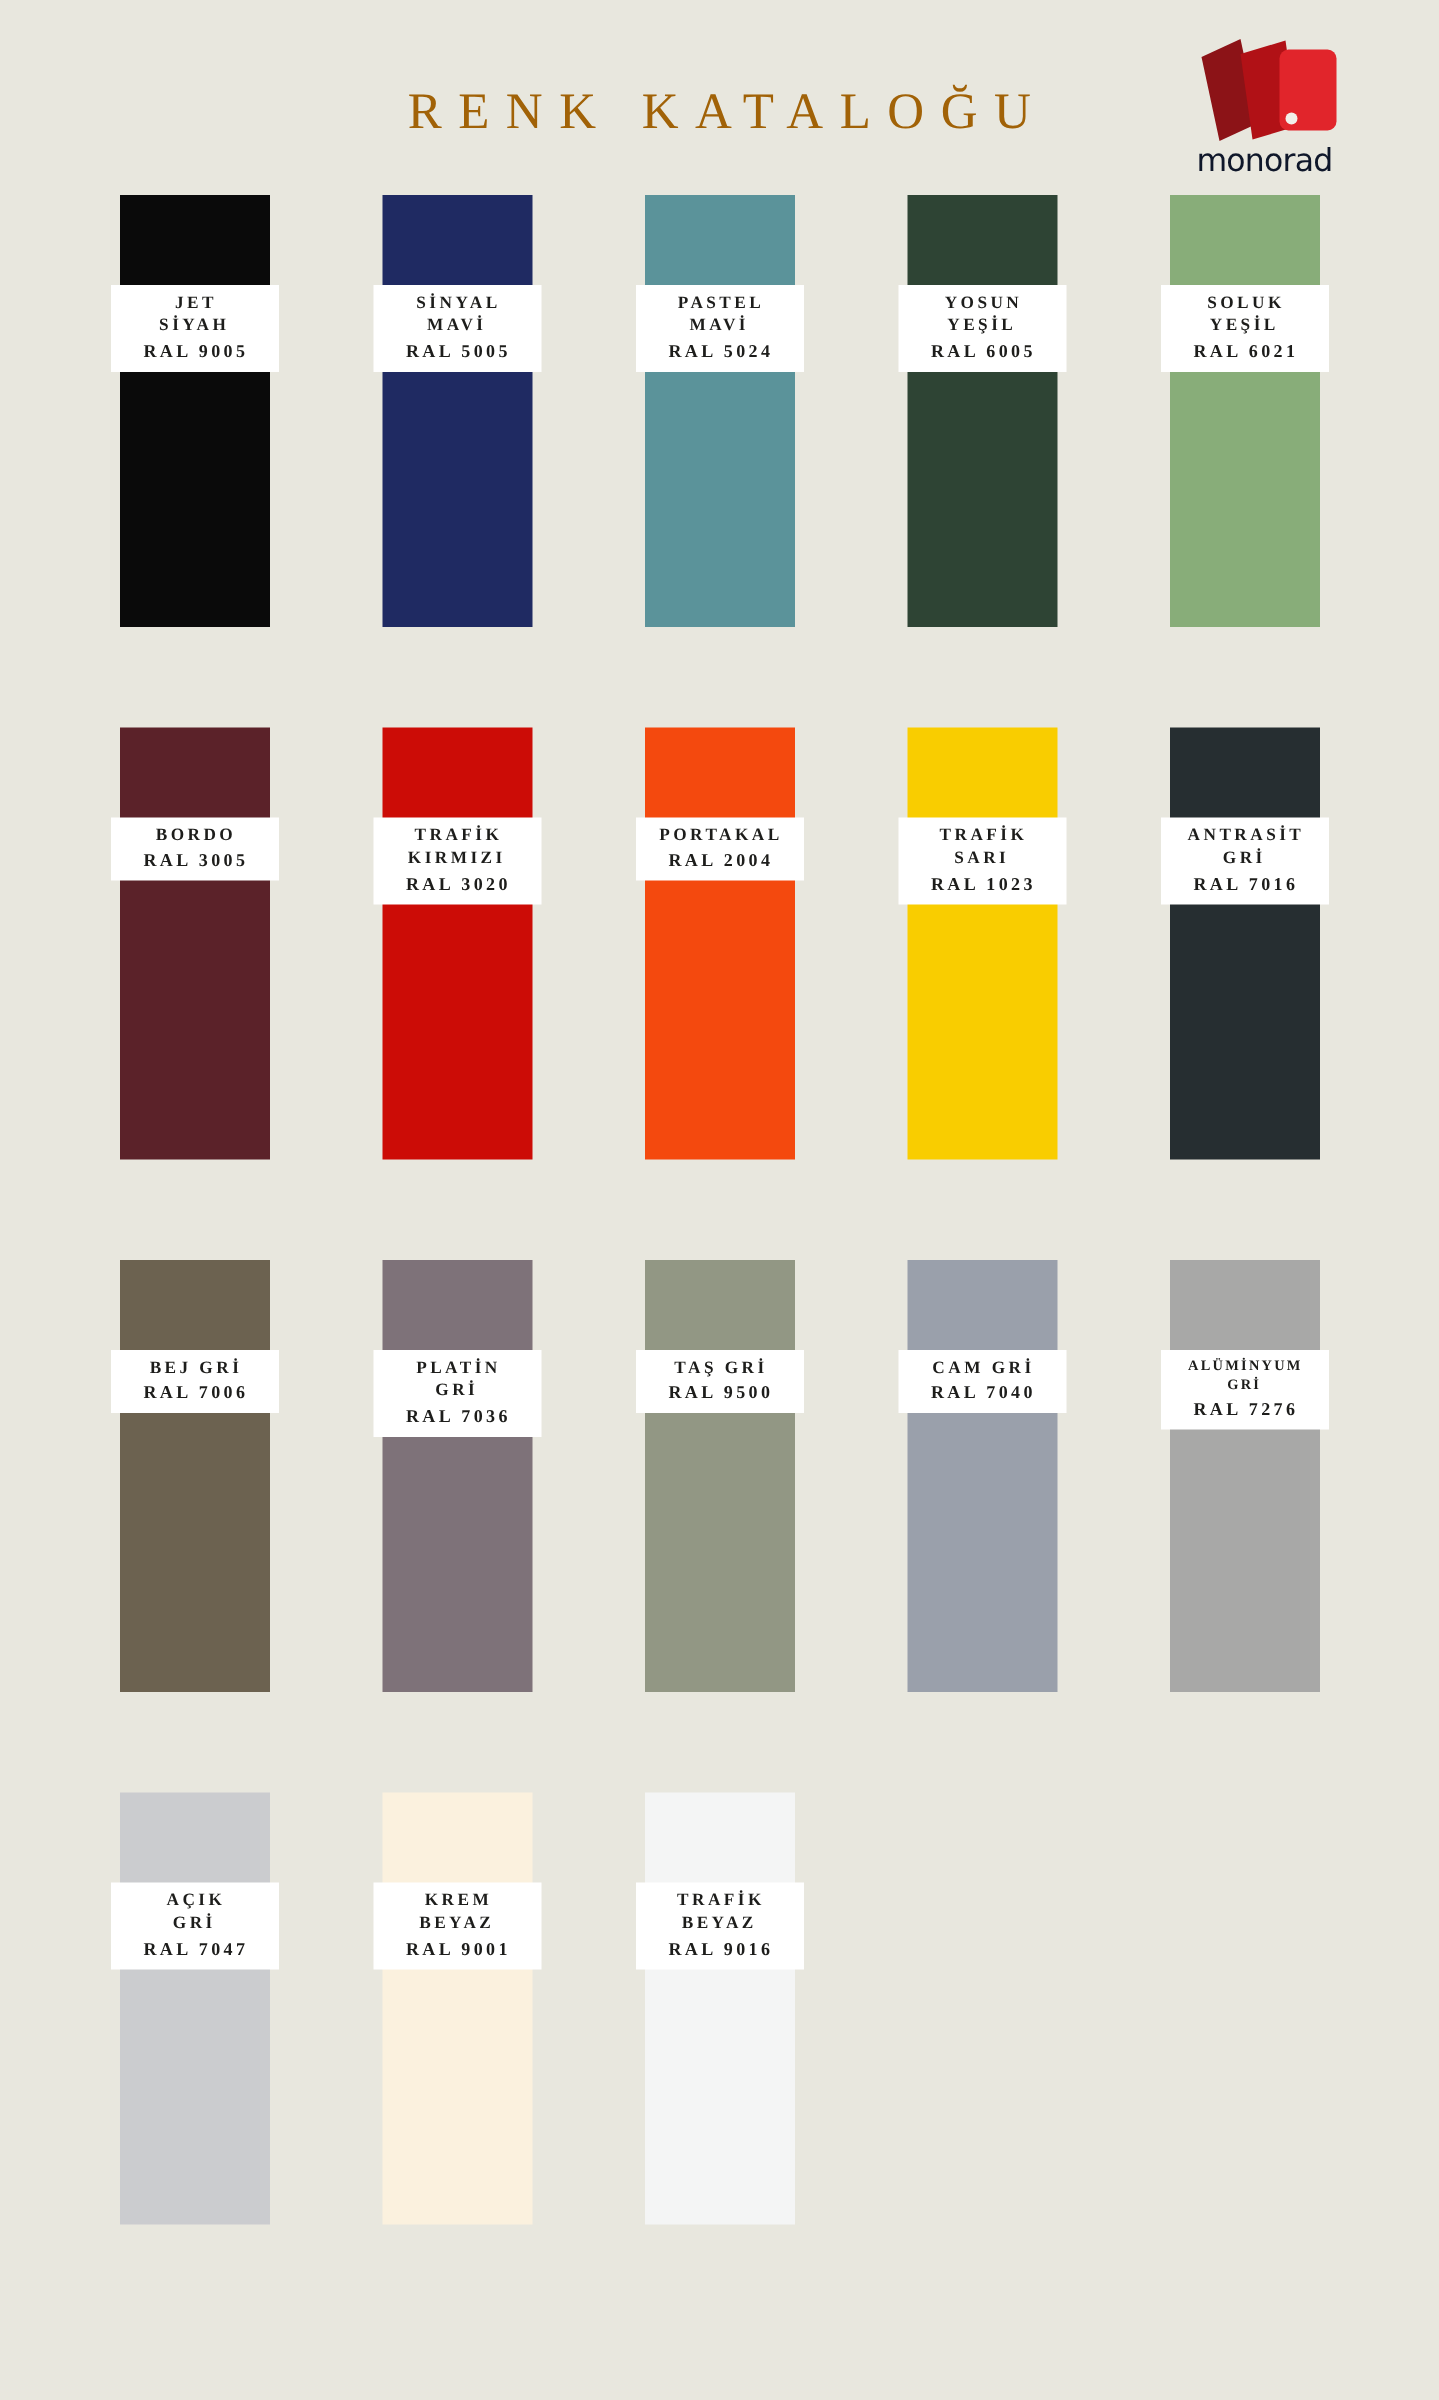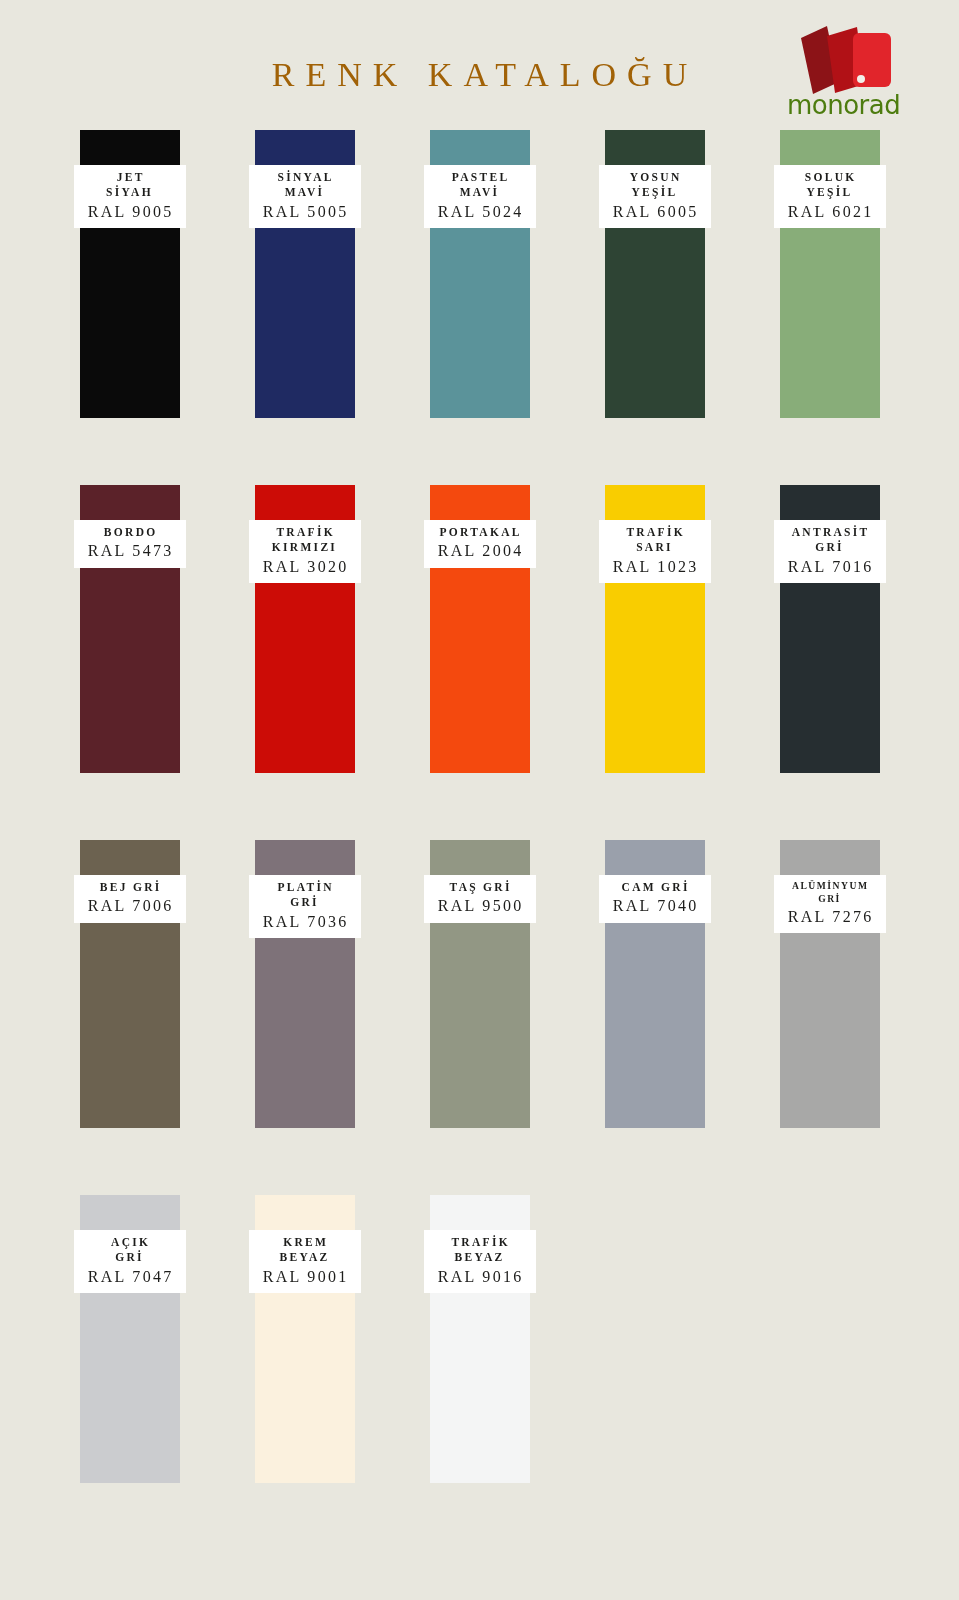--- a/index.html
+++ b/index.html
@@ -38,23 +38,23 @@
     width: 112px;
     height: 96px;
   }
   #brand-logo svg { display: block; }
   #brand-wordmark {
     position: absolute;
     left: 0; right: 0;
     bottom: 0;
     text-align: center;
     font-family: "DejaVu Sans", sans-serif;
-    font-size: 26px;
+    font-size: 21px;
     letter-spacing: -0.5px;
-    color: #4d7c0f;
+    color: #0f172a;
     line-height: 1;
   }
 
   
   #swatch-grid {
     padding: 0 60px;
     display: grid;
     grid-template-columns: repeat(5, 1fr);
     grid-auto-rows: 355px;
     column-gap: 36px;
@@ -70,21 +70,21 @@
   .swatch-color {
     width: 100px;
     height: 288px;
     display: block;
   }
 
   .swatch-label {
     position: absolute;
     left: -6px;
     right: -6px;
-    top: 35px;
+    top: 60px;
     background: #ffffff;
     text-align: center;
     padding: 5px 0 6px;
     color: #1d1d1b;
     line-height: 1.34;
   }
   .swatch-name {
     display: block;
     font-size: 11.5px;
     letter-spacing: 2.3px;
@@ -92,23 +92,23 @@
     white-space: pre-line;
     text-indent: 2.3px;
   }
   .swatch-name.narrow {
     font-size: 9.6px;
     letter-spacing: 1.5px;
     text-indent: 1.5px;
   }
   .swatch-code {
     display: block;
-    font-size: 16px;
+    font-size: 12px;
     letter-spacing: 2.3px;
-    font-weight: 400;
+    font-weight: 700;
     text-indent: 2.3px;
     white-space: nowrap;
   }
 </style>
 </head>
 <body>
 
 <div id="header">
 
   <h1 id="page-title">RENK KATALOĞU</h1>
@@ -163,21 +163,21 @@
       <div class="swatch-label">
         <span class="swatch-name">SOLUK
 YEŞİL</span>
         <span class="swatch-code">RAL 6021</span>
       </div>
     </div>
     <div class="swatch-card">
       <div class="swatch-color" style="background: rgb(91, 34, 41);"></div>
       <div class="swatch-label">
         <span class="swatch-name">BORDO</span>
-        <span class="swatch-code">RAL 5473</span>
+        <span class="swatch-code">RAL 3005</span>
       </div>
     </div>
     <div class="swatch-card">
       <div class="swatch-color" style="background: rgb(204, 12, 6);"></div>
       <div class="swatch-label">
         <span class="swatch-name">TRAFİK
 KIRMIZI</span>
         <span class="swatch-code">RAL 3020</span>
       </div>
     </div>

